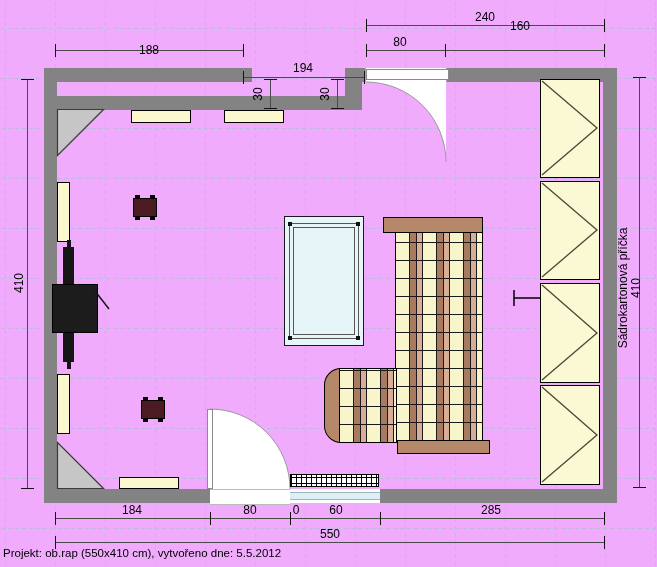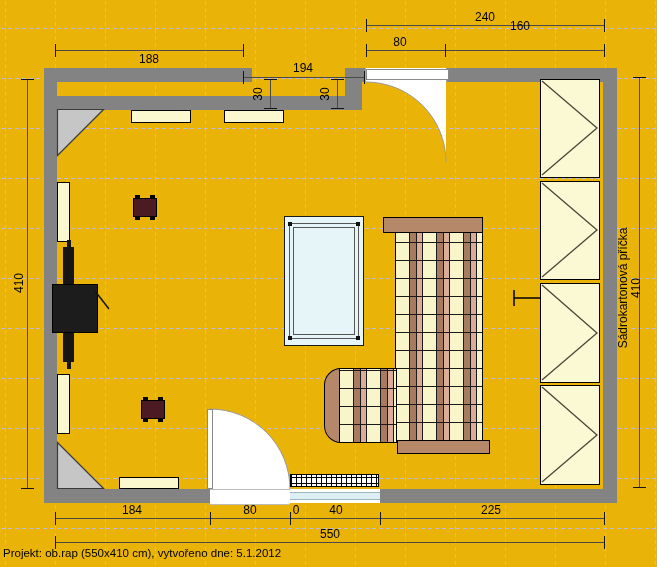--- a/index.html
+++ b/index.html
@@ -1,17 +1,17 @@
 <!DOCTYPE html>
 <html><head>
 <meta charset="utf-8">
 <style>
   html,body{margin:0;padding:0;}
   body{font-family:"Liberation Sans",sans-serif;background:#fff;}
-  #canvas{position:relative;width:657px;height:567px;background:#eab308;overflow:hidden;}
+  #canvas{position:relative;width:657px;height:567px;background:#f0abfc;overflow:hidden;}
   .wall{position:absolute;background:#838383;}
   .shelf{position:absolute;background:#FBF8D0;border:1px solid #000;box-sizing:border-box;}
   .tri{position:absolute;}
   .dl-h{position:absolute;height:0;border-top:1px solid #4a4a4a;}
   .dl-v{position:absolute;width:0;border-left:1px solid #4a4a4a;}
   .tick-v{position:absolute;width:0;height:13px;border-left:1px solid #141414;}
   .tick-h{position:absolute;height:0;width:13px;border-top:1px solid #141414;}
   .dlabel{position:absolute;font-size:12px;line-height:13px;color:#000;transform:translateX(-50%);white-space:nowrap;}
   .vlabel{position:absolute;font-size:12px;line-height:13px;color:#000;white-space:nowrap;transform:translate(-50%,-50%) rotate(-90deg);}
   .plaid{position:absolute;box-sizing:border-box;border:1px solid #000;background-color:#F9F5CA;
@@ -162,21 +162,21 @@
   <div id="radiator"></div>
 
   <div class="dl-h" style="left:366px;top:25px;width:238px;"></div>
   <div class="tick-v" style="left:366px;top:19px;"></div>
   <div class="tick-v" style="left:604px;top:19px;"></div>
   <div class="dlabel" style="left:485px;top:11px;">240</div>
 
   <div class="dl-h" style="left:55px;top:50px;width:188px;"></div>
   <div class="tick-v" style="left:55px;top:44px;"></div>
   <div class="tick-v" style="left:243px;top:44px;"></div>
-  <div class="dlabel" style="left:149px;top:53px;">188</div>
+  <div class="dlabel" style="left:149px;top:44px;">188</div>
 
   <div class="dl-h" style="left:366px;top:50px;width:238px;"></div>
   <div class="tick-v" style="left:366px;top:44px;"></div>
   <div class="tick-v" style="left:445px;top:44px;"></div>
   <div class="tick-v" style="left:604px;top:44px;"></div>
   <div class="dlabel" style="left:400px;top:36px;">80</div>
   <div class="dlabel" style="left:520px;top:20px;">160</div>
 
   <div class="dl-h" style="left:243px;top:77px;width:121px;"></div>
   <div class="tick-v" style="left:243px;top:71px;"></div>
@@ -206,23 +206,23 @@
 
   <div class="dl-h" style="left:55px;top:518px;width:549px;"></div>
   <div class="tick-v" style="left:55px;top:512px;"></div>
   <div class="tick-v" style="left:210px;top:512px;"></div>
   <div class="tick-v" style="left:290px;top:512px;"></div>
   <div class="tick-v" style="left:380px;top:512px;"></div>
   <div class="tick-v" style="left:604px;top:512px;"></div>
   <div class="dlabel" style="left:132px;top:504px;">184</div>
   <div class="dlabel" style="left:250px;top:504px;">80</div>
   <div class="dlabel" style="left:296px;top:504px;">0</div>
-  <div class="dlabel" style="left:336px;top:504px;">40</div>
-  <div class="dlabel" style="left:491px;top:504px;">225</div>
+  <div class="dlabel" style="left:336px;top:504px;">60</div>
+  <div class="dlabel" style="left:491px;top:504px;">285</div>
 
   <div class="dl-h" style="left:55px;top:542px;width:549px;"></div>
   <div class="tick-v" style="left:55px;top:536px;"></div>
   <div class="tick-v" style="left:604px;top:536px;"></div>
   <div class="dlabel" style="left:330px;top:528px;">550</div>
 
-  <div id="footer-text">Projekt: ob.rap (550x410 cm), vytvořeno dne: 5.1.2012</div>
+  <div id="footer-text">Projekt: ob.rap (550x410 cm), vytvořeno dne: 5.5.2012</div>
 
 </div>
 
 </body></html>

